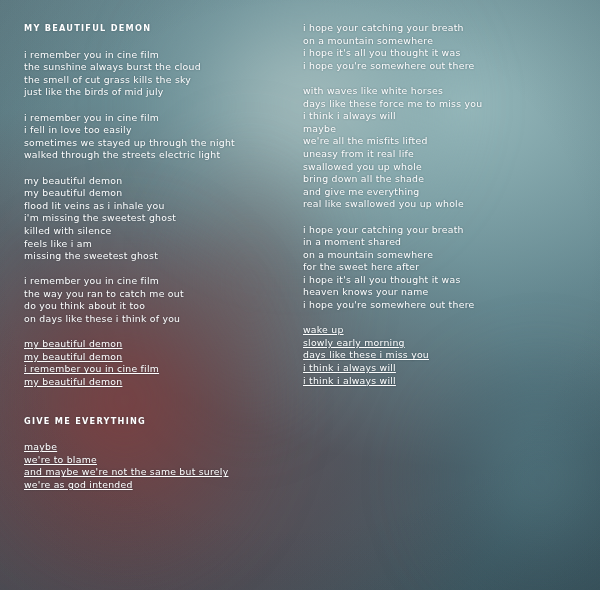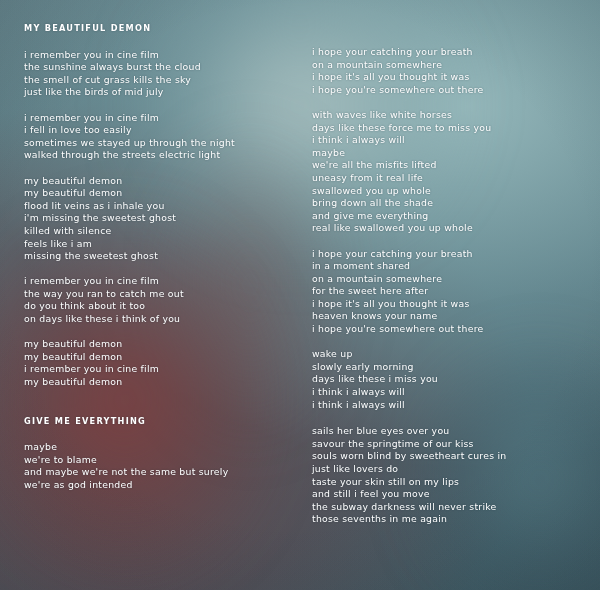--- a/index.html
+++ b/index.html
@@ -81,40 +81,40 @@
     font-size: 9.3px;
     line-height: 12.6px;
     letter-spacing: 0.25px;
     text-shadow: 0 0 2px rgba(25,45,55,0.45);
   }
   .col-left {
     left: 24px;
     width: 250px;
   }
   .col-right {
-    left: 312px;
+    left: 303px;
     width: 268px;
-    margin-top: 24px;
   }
   .song-title {
     font-size: 8.2px;
     letter-spacing: 1.25px;
     font-weight: bold;
     margin: 0 0 14px 0;
     color: #ffffff;
   }
   .song-title.spaced-top {
     margin-top: 26px;
   }
   .stanza {
     margin: 0 0 12.6px 0;
     white-space: pre-line;
   }
   .stanza:last-child {
     margin-bottom: 0;
+    text-decoration: underline;
   }
   .song-block {
     margin: 0;
   }
   .song-block + .song-block {
     margin-top: 14px;
   }
   .pad-top-right {
     margin-top: 0;
   }
@@ -196,26 +196,18 @@
 heaven knows your name
 i hope you're somewhere out there</div>
         <div class="stanza">wake up
 slowly early morning
 days like these i miss you
 i think i always will
 i think i always will</div>
       </div>
 
       <div class="song-block">
-        <div class="stanza">sails her blue eyes over you
-savour the springtime of our kiss
-souls worn blind by sweetheart cures in
-just like lovers do
-taste your skin still on my lips
-and still i feel you move
-the subway darkness will never strike
-those sevenths in me again</div>
       </div>
 
     </div>
 
   </div>
 </div>
 
 </body></html>

